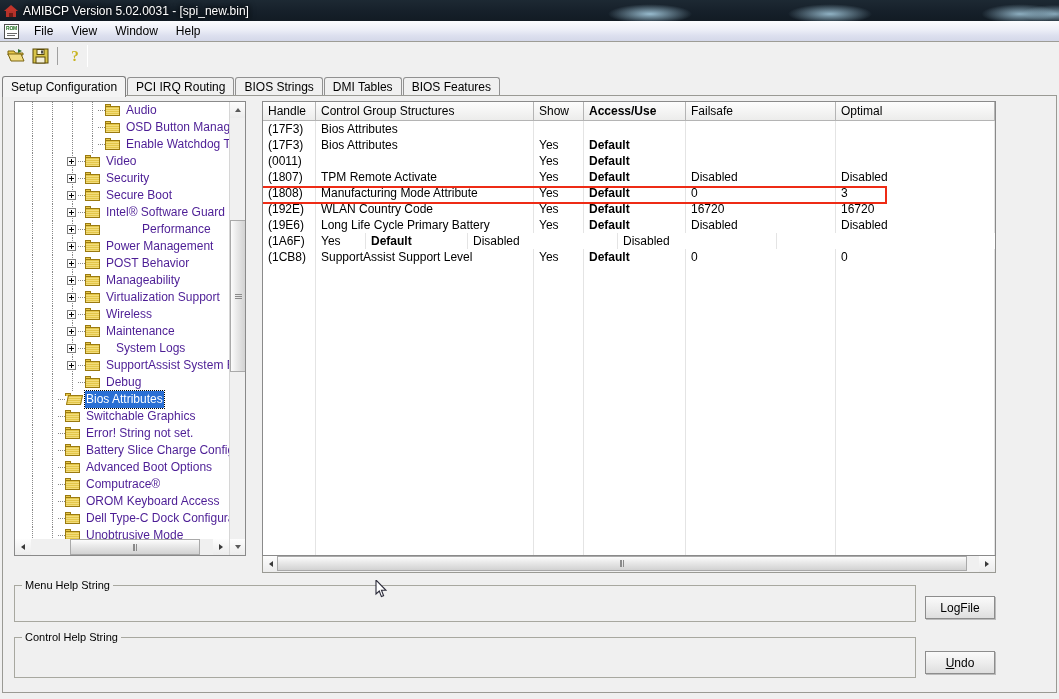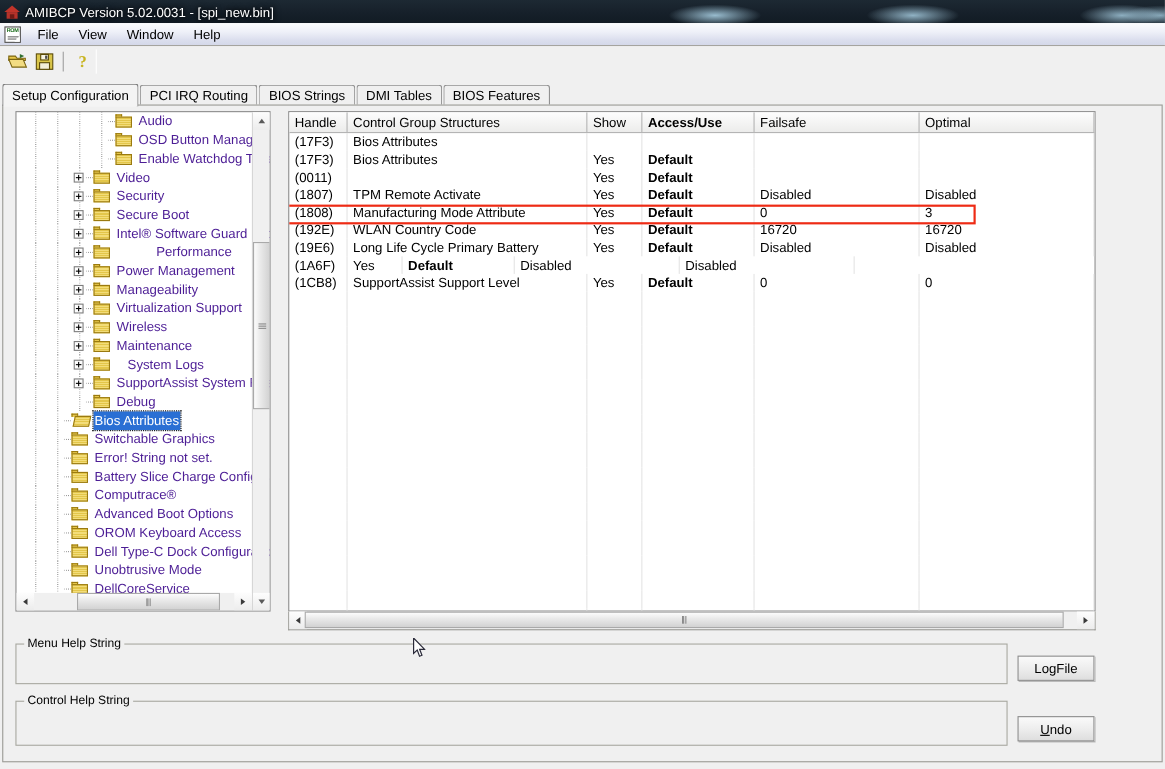--- a/index.html
+++ b/index.html
@@ -462,20 +462,34 @@
           <div class="guide" style="left: 17px;"></div>
           <div class="guide" style="left: 37px;"></div>
           <div class="guide" style="left: 57px;"></div>
         </div>
         <div class="expander" style="left: 52px;"></div>
         <div class="hdash" style="left: 63px;"></div>
         <div class="folder" style="left: 70px;">
           <div class="tab-f"></div>
           <div class="body-f"></div>
         </div>
+        <div class="nlabel" style="left: 90px;">POST Behavior</div>
+      </div>
+      <div class="tnode">
+        <div class="guides">
+          <div class="guide" style="left: 17px;"></div>
+          <div class="guide" style="left: 37px;"></div>
+          <div class="guide" style="left: 57px;"></div>
+        </div>
+        <div class="expander" style="left: 52px;"></div>
+        <div class="hdash" style="left: 63px;"></div>
+        <div class="folder" style="left: 70px;">
+          <div class="tab-f"></div>
+          <div class="body-f"></div>
+        </div>
         <div class="nlabel" style="left: 90px;">Manageability</div>
       </div>
       <div class="tnode">
         <div class="guides">
           <div class="guide" style="left: 17px;"></div>
           <div class="guide" style="left: 37px;"></div>
           <div class="guide" style="left: 57px;"></div>
         </div>
         <div class="expander" style="left: 52px;"></div>
         <div class="hdash" style="left: 63px;"></div>
@@ -605,33 +619,33 @@
       <div class="tnode">
         <div class="guides">
           <div class="guide" style="left: 17px;"></div>
           <div class="guide" style="left: 37px;"></div>
         </div>
         <div class="hdash" style="left: 43px;"></div>
         <div class="folder" style="left: 50px;">
           <div class="tab-f"></div>
           <div class="body-f"></div>
         </div>
-        <div class="nlabel" style="left: 70px;">Computrace®</div>
+        <div class="nlabel" style="left: 70px;">Advanced Boot Options</div>
       </div>
       <div class="tnode">
         <div class="guides">
           <div class="guide" style="left: 17px;"></div>
           <div class="guide" style="left: 37px;"></div>
         </div>
         <div class="hdash" style="left: 43px;"></div>
         <div class="folder" style="left: 50px;">
           <div class="tab-f"></div>
           <div class="body-f"></div>
         </div>
-        <div class="nlabel" style="left: 70px;">Advanced Boot Options</div>
+        <div class="nlabel" style="left: 70px;">Computrace®</div>
       </div>
       <div class="tnode">
         <div class="guides">
           <div class="guide" style="left: 17px;"></div>
           <div class="guide" style="left: 37px;"></div>
         </div>
         <div class="hdash" style="left: 43px;"></div>
         <div class="folder" style="left: 50px;">
           <div class="tab-f"></div>
           <div class="body-f"></div>

